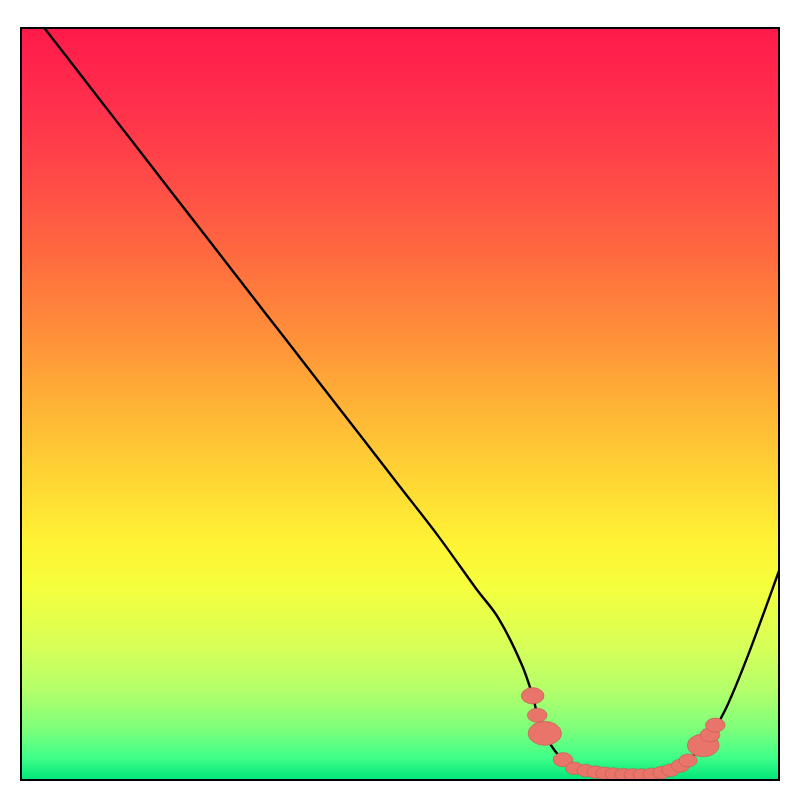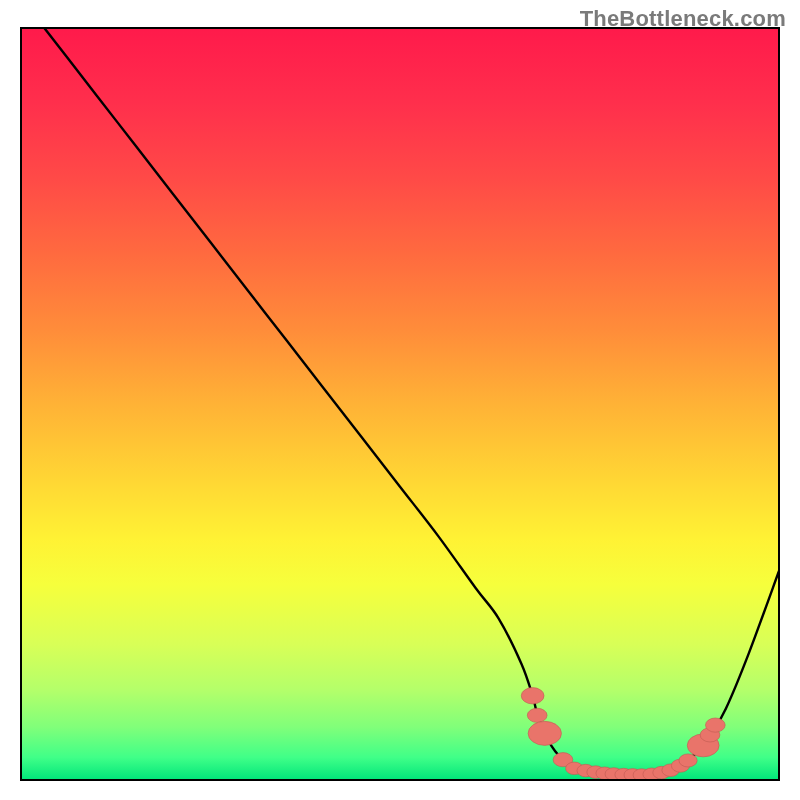--- a/index.html
+++ b/index.html
@@ -27,21 +27,20 @@
     user-select: none;
   }
   svg {
     display: block;
   }
 </style>
 </head>
 <body>
 
 <div class="stage">
-  <div class="watermark">TheBottleneck.com</div>
 
   <svg id="chart-svg" width="800" height="800" viewBox="0 0 800 800">
     <defs>
       <linearGradient id="bgGrad" x1="0" y1="0" x2="0" y2="1">
           <stop offset="0%" stop-color="#ff1a4b"></stop>
           <stop offset="10%" stop-color="#ff2f4c"></stop>
           <stop offset="20%" stop-color="#ff4a47"></stop>
           <stop offset="30%" stop-color="#ff6a3f"></stop>
           <stop offset="40%" stop-color="#ff8c3a"></stop>
           <stop offset="50%" stop-color="#ffb236"></stop>

